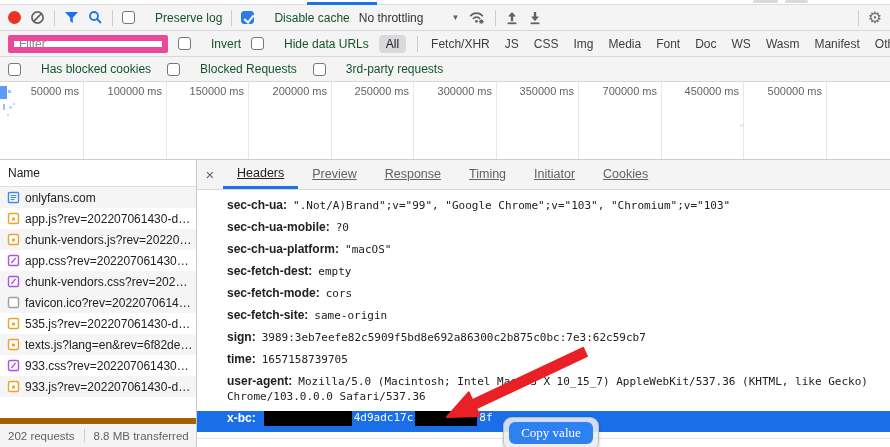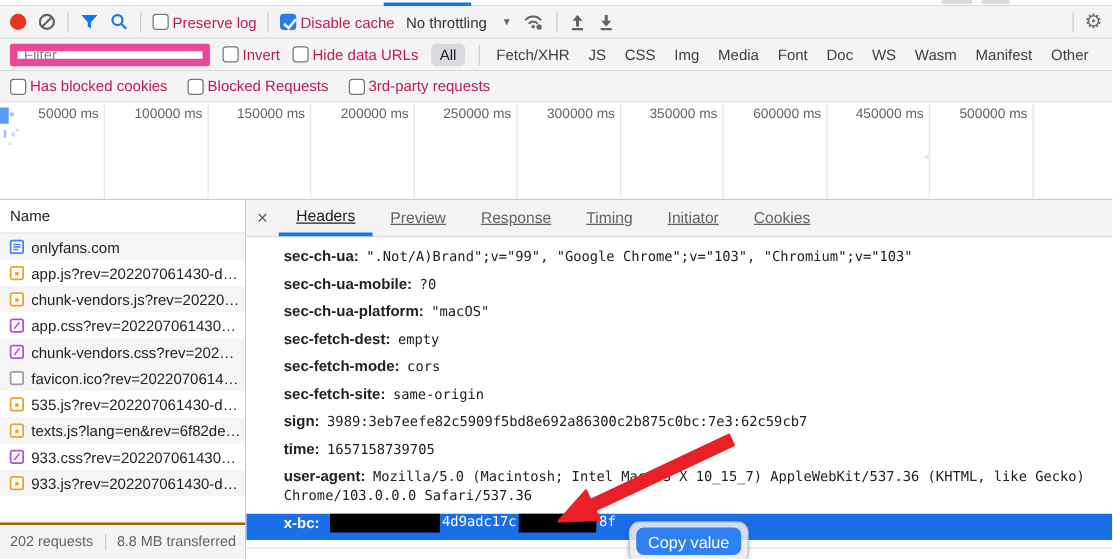--- a/index.html
+++ b/index.html
@@ -15,25 +15,25 @@
 
   
   .bar { position:absolute; left:0; right:0; background:#f4f4f4; border-bottom:1px solid #d8d8d8; display:flex; align-items:center; padding:0 8px; }
   .bar1 { top:5px; height:26px; gap:9px; }
   .bar2 { top:31px; height:26px; gap:10px; }
   .bar3 { top:57px; height:25px; gap:16px; }
   .vdiv { width:1px; height:16px; background:#ccc; flex:none; }
   .spacer { flex:1; }
   .icon-btn { display:flex; align-items:center; justify-content:center; flex:none; cursor:default; }
   .record-dot { width:13px; height:13px; border-radius:50%; background:#ea3323; }
-  .cb-group { display:flex; align-items:center; gap:3px; white-space:nowrap; color:#be185d; }
+  .cb-group { display:flex; align-items:center; gap:20px; white-space:nowrap; color:#14532d; }
   .cbx { width:13px; height:13px; border:1px solid #767676; border-radius:3px; background:#fff; flex:none; position:relative; }
   .cbx.checked { background:#2a7ce8; border-color:#2a7ce8; }
   .cbx.checked::after { content:""; position:absolute; left:4px; top:1px; width:4px; height:8px; border:solid #fff; border-width:0 2px 2px 0; transform:rotate(40deg); }
-  .throttle { display:flex; align-items:center; gap:12px; color:#333; }
+  .throttle { display:flex; align-items:center; gap:28px; color:#333; }
   .caret { font-size:8px; color:#5f6368; }
   .gear-glyph { font-size:16px; color:#6e7175; line-height:1; }
 
   .filter-input { width:160px; height:18px; border:6px solid #ec4899; background:#fff; border-radius:2px; font-family:"Liberation Sans",sans-serif; font-size:12px; padding:0 5px; color:#202124; outline:none; }
   .filter-input::placeholder { color:#80868b; }
   .chips { display:flex; align-items:center; gap:11px; color:#3c4043; }
   .chip { white-space:nowrap; padding:2px 2px; }
   .chip.active { background:#d9dadd; border-radius:4px; padding:2px 7px; color:#202124; }
 
   
@@ -46,21 +46,21 @@
   .main { position:absolute; top:160px; left:0; right:0; bottom:0; display:flex; }
 
   
   .left-panel { width:197px; flex:none; border-right:1px solid #c9c9c9; display:flex; flex-direction:column; background:#fff; }
   .name-header { height:27px; line-height:27px; padding-left:8px; border-bottom:1px solid #e0e0e0; color:#202124; }
   .req-row { height:21px; display:flex; align-items:center; padding-left:7px; gap:5px; white-space:nowrap; overflow:hidden; }
   .req-row.shaded { background:#f5f5f5; }
   .req-row.selected { background:#d7d7d7; }
   .req-row .fic { flex:none; display:flex; }
   .req-row .rname { overflow:hidden; text-overflow:clip; }
-  .status-bar { margin-top:auto; height:29px; border-top:2px solid #a16207; background:#f4f4f4; display:flex; align-items:center; gap:9px; padding-left:8px; font-size:11.5px; color:#5f6368; white-space:nowrap; overflow:hidden; }
+  .status-bar { margin-top:auto; height:29px; border-top:6px solid #a16207; background:#f4f4f4; display:flex; align-items:center; gap:9px; padding-left:8px; font-size:11.5px; color:#5f6368; white-space:nowrap; overflow:hidden; }
   .status-bar .vdiv { height:13px; }
 
   
   .right-panel { flex:1; display:flex; flex-direction:column; min-width:0; }
   .tabbar { height:30px; flex:none; background:#f4f4f4; border-bottom:1px solid #d8d8d8; display:flex; align-items:stretch; }
   .close-x { width:26px; display:flex; align-items:center; justify-content:center; color:#5f6368; font-size:15px; }
   .tab { padding:0 14px; line-height:29px; color:#5f6368; font-size:12.5px;text-decoration:underline; }
   .tab.active { color:#202124; border-bottom:3px solid #1a73e8; line-height:27px; }
   .detail-content { flex:1; position:relative; background:#fff; padding:8px 10px 0 30px; overflow:hidden; }
   .hline { margin-bottom:7px; line-height:15px; word-break:break-all; }
@@ -70,21 +70,21 @@
   .xbc-name { font-weight:bold; color:#fff; margin-right:8px; }
   .redact { height:15px; background:#000; flex:none; }
   .redact.r1 { width:88px; margin-right:2px; }
   .redact.r2 { width:62px; margin:0 2px; }
   .xbc-frag { font-family:"DejaVu Sans Mono","Liberation Mono",monospace; font-size:11px; color:#fff; }
   .bottom-hairline { position:absolute; left:0; right:0; top:248px; height:1px; background:#e4e4e4; }
 
   
   .arrow-svg { position:absolute; top:0; left:0; z-index:50; pointer-events:none; }
   .copy-tooltip { position:absolute; left:503px; top:417px; width:96px; height:34px; z-index:60; background:rgba(235,236,238,0.88); border:1px solid rgba(175,176,180,0.7); border-radius:9px; box-shadow:0 1px 3px rgba(0,0,0,0.25); padding:4px 5px; }
-  .copy-btn { height:22px; background:#2f80f0; border-radius:6px; color:#fff; font-size:13px; display:flex; align-items:center; justify-content:center; white-space:nowrap; }
+  .copy-btn { height:22px; background:#2f80f0; border-radius:6px; color:#fff; font-size:13px; display:flex; align-items:center; justify-content:center; white-space:nowrap;font-family:Liberation Serif, serif; }
 
   svg { display:block; }
 </style>
 </head>
 <body>
 
 <div class="root">
 
   <div class="topstrip">
     <div class="hairline"></div>
@@ -216,21 +216,21 @@
     <div class="tick-line" style="left:661px"></div>
     <div class="tick-line" style="left:743px"></div>
     <div class="tick-line" style="left:826px"></div>
     <div class="tick-label" style="left:9px">50000 ms</div>
     <div class="tick-label" style="left:92px">100000 ms</div>
     <div class="tick-label" style="left:174px">150000 ms</div>
     <div class="tick-label" style="left:257px">200000 ms</div>
     <div class="tick-label" style="left:339px">250000 ms</div>
     <div class="tick-label" style="left:422px">300000 ms</div>
     <div class="tick-label" style="left:504px">350000 ms</div>
-    <div class="tick-label" style="left:587px">600000 ms</div>
+    <div class="tick-label" style="left:587px">700000 ms</div>
     <div class="tick-label" style="left:669px">450000 ms</div>
     <div class="tick-label" style="left:752px">500000 ms</div>
     <div class="blob" style="left:0;top:4px;width:7px;height:13px;"></div>
     <div class="blob" style="left:8px;top:8px;width:3px;height:3px;background:#9cc1fb;"></div>
     <div class="blob" style="left:3px;top:22px;width:2px;height:6px;background:#9cc1fb;"></div>
     <div class="blob" style="left:9px;top:24px;width:3px;height:3px;background:#c4dafc;"></div>
     <div class="blob" style="left:13px;top:21px;width:2px;height:2px;background:#c4dafc;"></div>
     <div class="blob" style="left:7px;top:32px;width:2px;height:2px;background:#c4dafc;"></div>
     <div class="blob" style="left:740px;top:42px;width:3px;height:3px;background:#dcebfd;"></div>
   </div>

